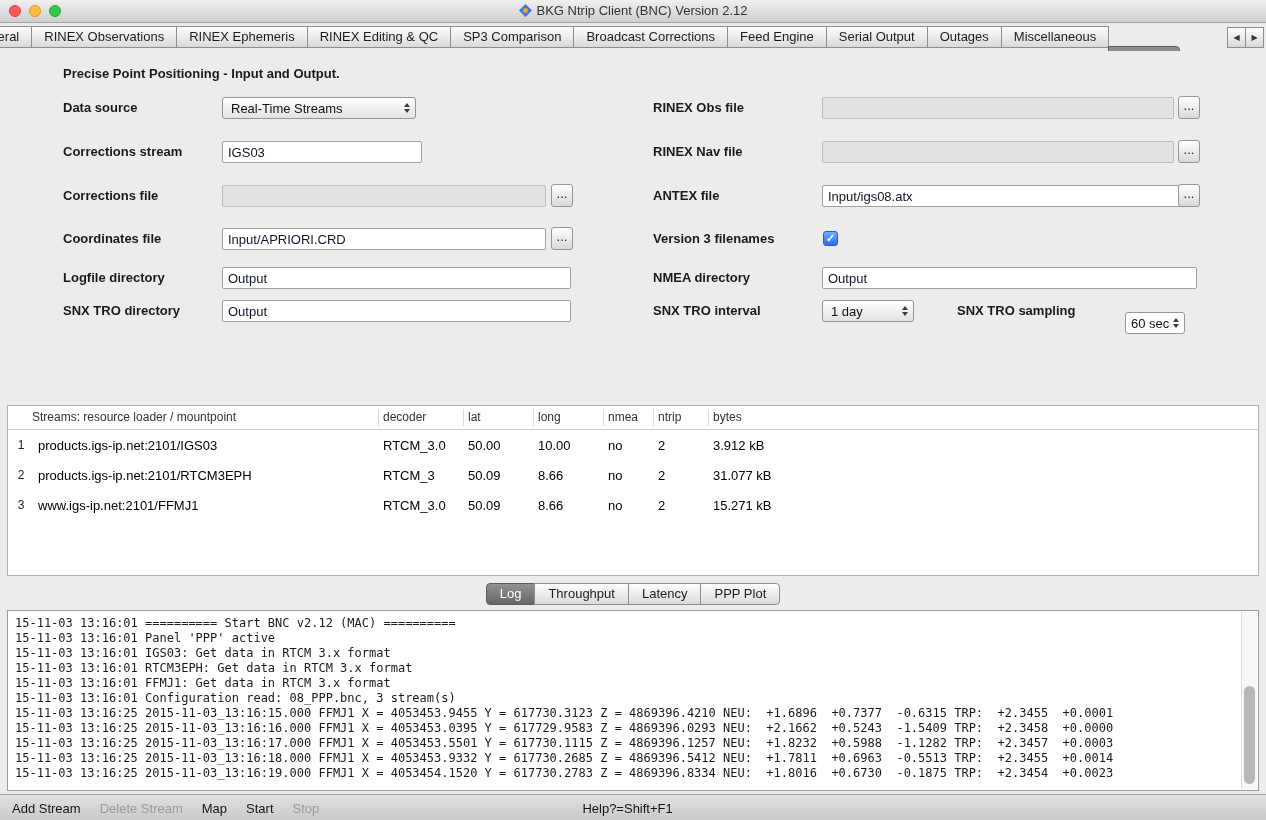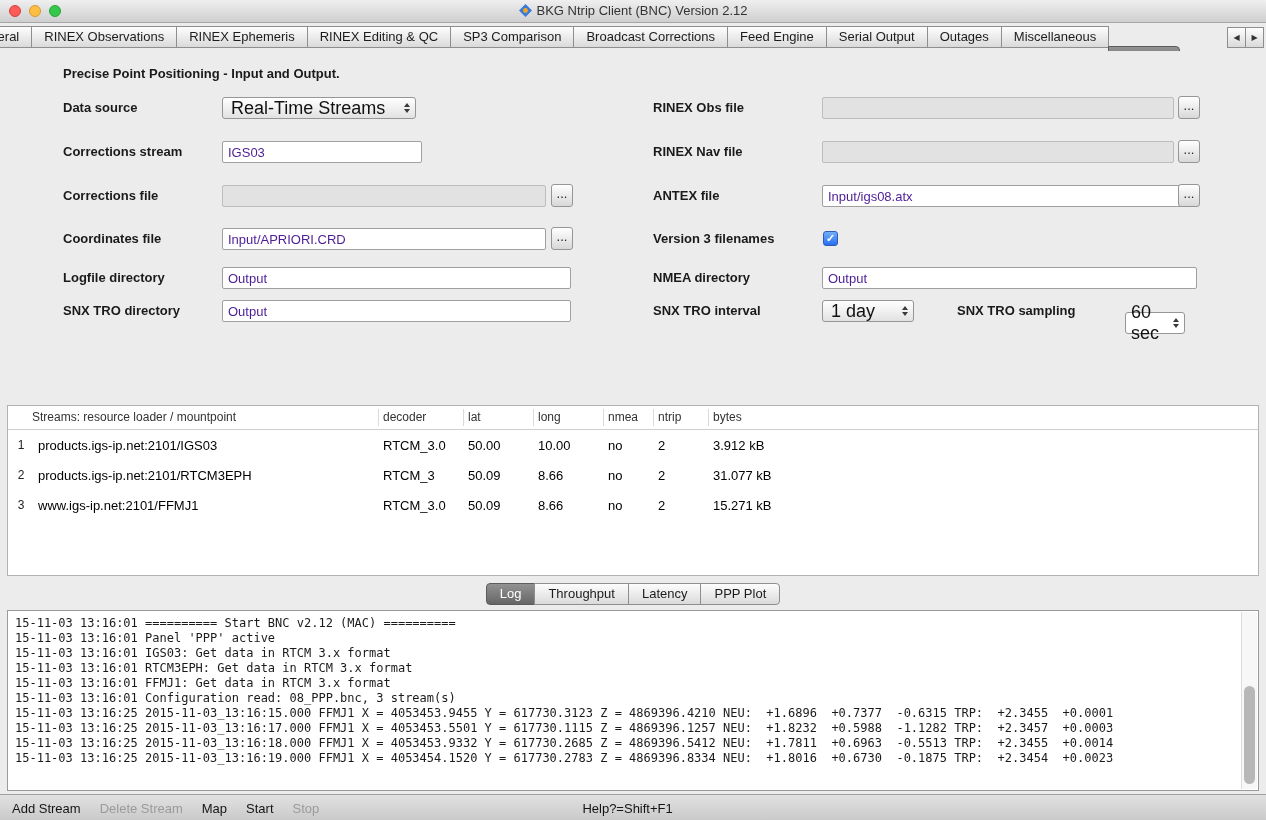--- a/index.html
+++ b/index.html
@@ -24,28 +24,28 @@
   .tab:first-child{margin-left:-40px;border-top-left-radius:4px;border-bottom-left-radius:4px;}
   .tab:last-child{border-top-right-radius:4px;border-bottom-right-radius:4px;margin-top:20px;}
   .tab.sel{background:linear-gradient(#929292,#666666);color:#fff;border-color:#5c5c5c;}
   .tabarrows{position:absolute;right:2px;top:5px;display:flex;}
   .tabarrow{width:17px;height:19px;line-height:19px;text-align:center;font-size:8px;color:#333;
             border:1px solid #8e8e8e;margin-left:-1px;background:linear-gradient(#fdfdfd,#dadada);}
   
   .heading{position:absolute;font-size:13px;font-weight:bold;color:#1a1a1a;}
   .flabel{position:absolute;height:22px;line-height:22px;font-size:13px;font-weight:bold;color:#1a1a1a;}
   .field{position:absolute;height:22px;box-sizing:border-box;border:1px solid #a0a0a0;border-radius:2px;
-         background:#fff;font:13px "Liberation Sans",sans-serif;padding:0 5px;color:#4c1d95;outline:none;}
+         background:#fff;font:13px "Liberation Sans",sans-serif;padding:0 5px;color:#0f172a;outline:none;}
   .field.off{background:#e2e2e2;border-color:#bdbdbd;color:#888;}
   .browse{position:absolute;width:22px;height:23px;box-sizing:border-box;border:1px solid #969696;
           border-radius:3px;background:linear-gradient(#ffffff,#d8d8d8);text-align:center;
           line-height:18px;font-size:13px;color:#222;cursor:default;}
   .popup,.spinbox{position:absolute;height:22px;box-sizing:border-box;border:1px solid #969696;border-radius:3px;
           background:linear-gradient(#ffffff,#e2e2e2);display:flex;align-items:center;
-          justify-content:space-between;padding:0 5px 0 8px;font-size:18px;}
+          justify-content:space-between;padding:0 5px 0 8px;font-size:13px;}
   .spinbox{background:#fff;padding-left:5px;}
   .updown{display:flex;flex-direction:column;gap:2px;align-items:center;}
   .tri-up{width:0;height:0;border-left:3.5px solid transparent;border-right:3.5px solid transparent;
           border-bottom:4px solid #3a3a3a;display:block;}
   .tri-dn{width:0;height:0;border-left:3.5px solid transparent;border-right:3.5px solid transparent;
           border-top:4px solid #3a3a3a;display:block;}
   .checkbox{position:absolute;width:15px;height:15px;box-sizing:border-box;border:1px solid #2f5bb7;border-radius:3px;
             background:linear-gradient(#6fb0f8,#2a6ef2);color:#fff;font-weight:bold;font-size:11px;
             line-height:13px;text-align:center;}
   
@@ -239,20 +239,21 @@
 
   <div class="log">
     <div class="loginner">
         <div class="logline">15-11-03 13:16:01 ========== Start BNC v2.12 (MAC) ==========</div>
         <div class="logline">15-11-03 13:16:01 Panel 'PPP' active</div>
         <div class="logline">15-11-03 13:16:01 IGS03: Get data in RTCM 3.x format</div>
         <div class="logline">15-11-03 13:16:01 RTCM3EPH: Get data in RTCM 3.x format</div>
         <div class="logline">15-11-03 13:16:01 FFMJ1: Get data in RTCM 3.x format</div>
         <div class="logline">15-11-03 13:16:01 Configuration read: 08_PPP.bnc, 3 stream(s)</div>
         <div class="logline">15-11-03 13:16:25 2015-11-03_13:16:15.000 FFMJ1 X = 4053453.9455 Y = 617730.3123 Z = 4869396.4210 NEU:  +1.6896  +0.7377  -0.6315 TRP:  +2.3455  +0.0001</div>
+        <div class="logline">15-11-03 13:16:25 2015-11-03_13:16:16.000 FFMJ1 X = 4053453.0395 Y = 617729.9583 Z = 4869396.0293 NEU:  +2.1662  +0.5243  -1.5409 TRP:  +2.3458  +0.0000</div>
         <div class="logline">15-11-03 13:16:25 2015-11-03_13:16:17.000 FFMJ1 X = 4053453.5501 Y = 617730.1115 Z = 4869396.1257 NEU:  +1.8232  +0.5988  -1.1282 TRP:  +2.3457  +0.0003</div>
         <div class="logline">15-11-03 13:16:25 2015-11-03_13:16:18.000 FFMJ1 X = 4053453.9332 Y = 617730.2685 Z = 4869396.5412 NEU:  +1.7811  +0.6963  -0.5513 TRP:  +2.3455  +0.0014</div>
         <div class="logline">15-11-03 13:16:25 2015-11-03_13:16:19.000 FFMJ1 X = 4053454.1520 Y = 617730.2783 Z = 4869396.8334 NEU:  +1.8016  +0.6730  -0.1875 TRP:  +2.3454  +0.0023</div>
       </div>
     <div class="vscroll">
       <div class="vthumb"></div>
     </div>
   </div>
 
   <div class="bottombar">

